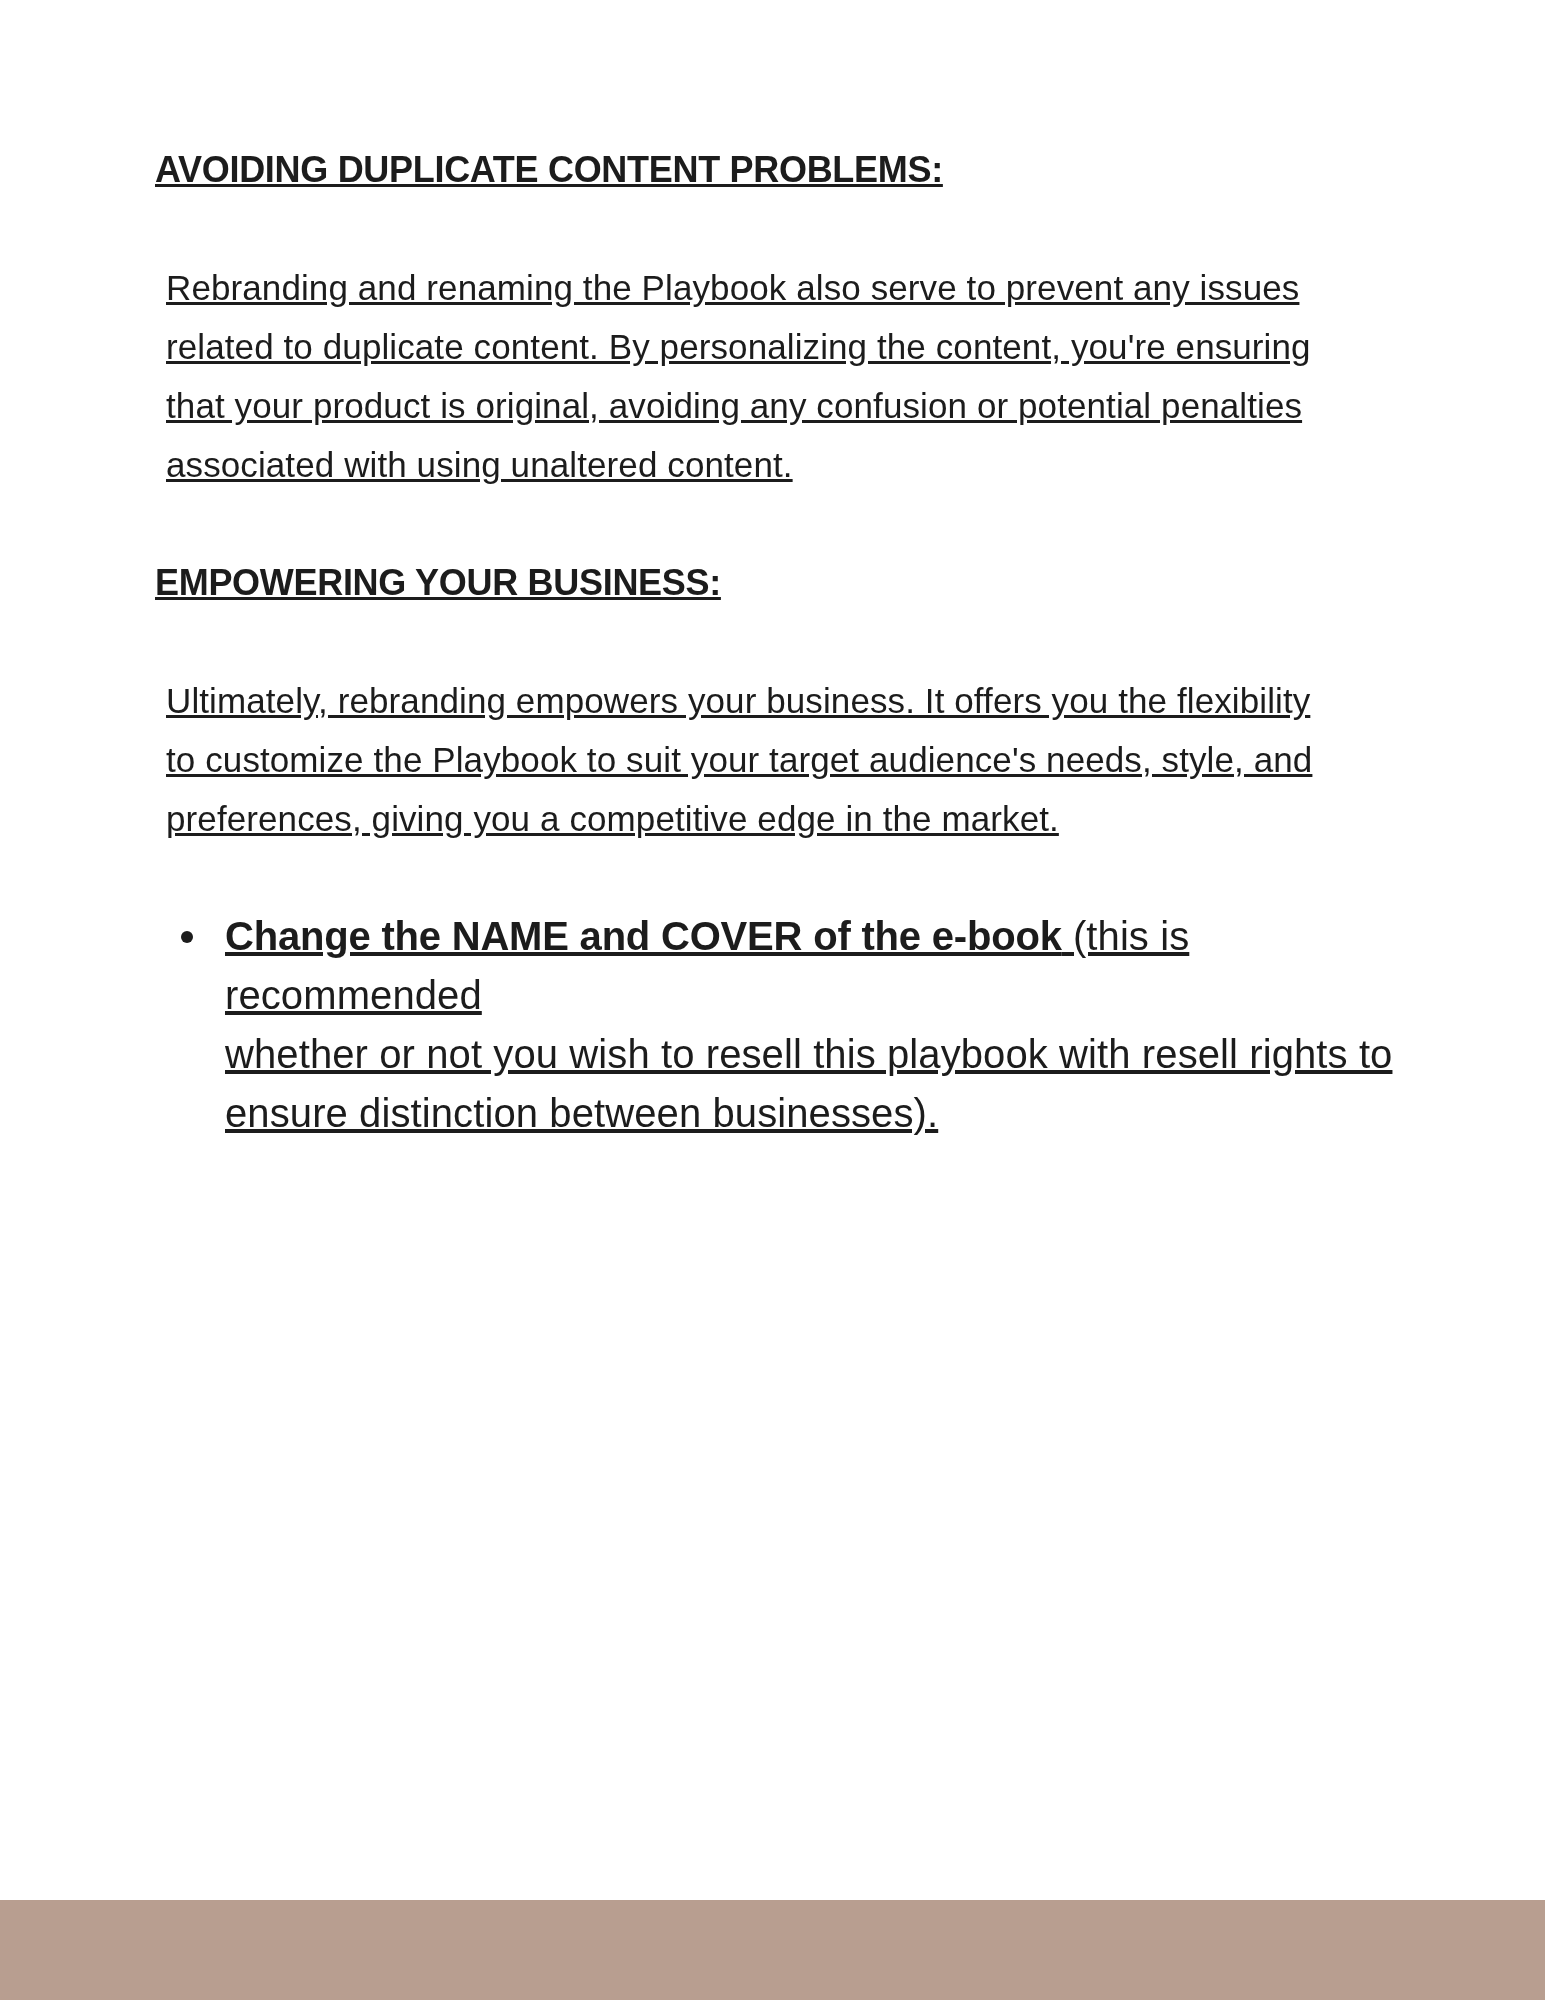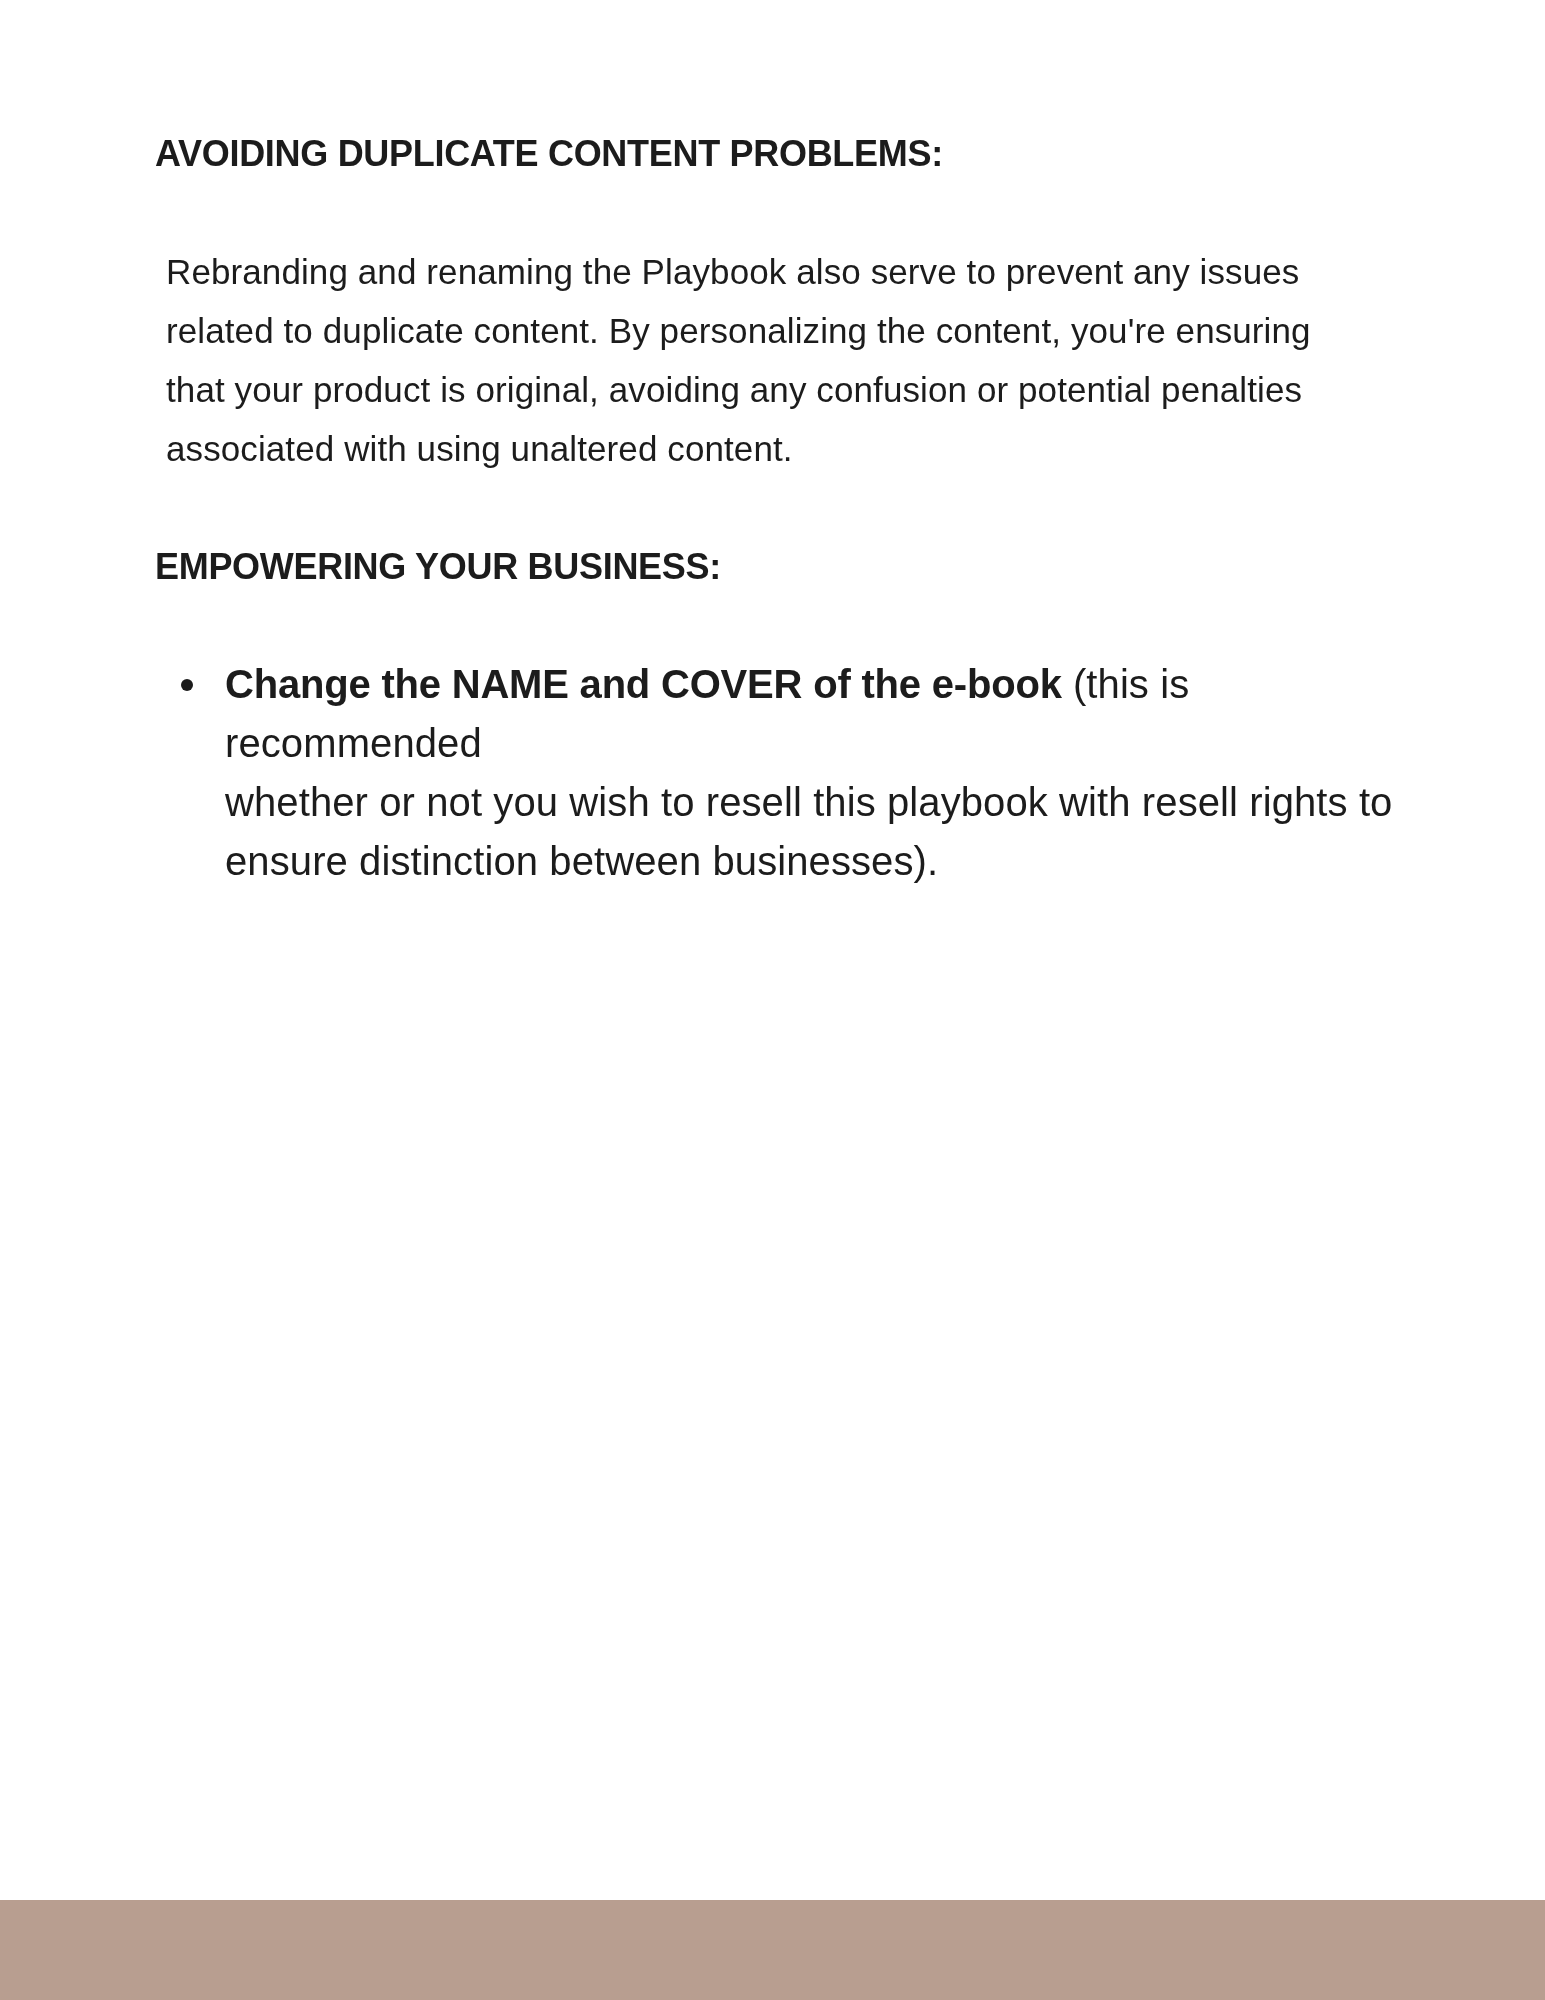--- a/index.html
+++ b/index.html
@@ -11,23 +11,24 @@
     position: relative;
     width: 1545px;
     height: 2000px;
     background: var(--page-bg, #ffffff);
     overflow: hidden;
     font-family: "Liberation Sans", "DejaVu Sans", sans-serif;
     color: var(--text-color, #1c1c1c);
   }
   .content {
     position: absolute;
-    top: 124px;
+    top: 140px;
     left: 155px;
     width: 1260px;
+    text-decoration: underline;
   }
   .content h2 {
     font-size: 36px;
     font-weight: 700;
     letter-spacing: -0.3px;
     line-height: 59px;
     margin: 0 0 59px 0;
     color: var(--text-color, #1c1c1c);
   }
   .content h2.accent {
@@ -102,20 +103,23 @@
 
 <div class="page">
   <main class="content">
     <h2>AVOIDING DUPLICATE CONTENT PROBLEMS:</h2>
     <p>Rebranding and renaming the Playbook also serve to prevent any issues
 related to duplicate content. By personalizing the content, you're ensuring
 that your product is original, avoiding any confusion or potential penalties
 associated with using unaltered content.</p>
 
     <h2>EMPOWERING YOUR BUSINESS:</h2>
+    <p>Ultimately, rebranding empowers your business. It offers you the flexibility
+to customize the Playbook to suit your target audience's needs, style, and
+preferences, giving you a competitive edge in the market.</p>
 
 
     <ul class="terms-list">
       <li><span class="dot"></span><span class="b">Change the NAME and COVER of the e-book</span><span> (this is recommended
 whether or not you wish to resell this playbook with resell rights to
 ensure distinction between businesses).</span></li>
     </ul>
 
   </main>
 

